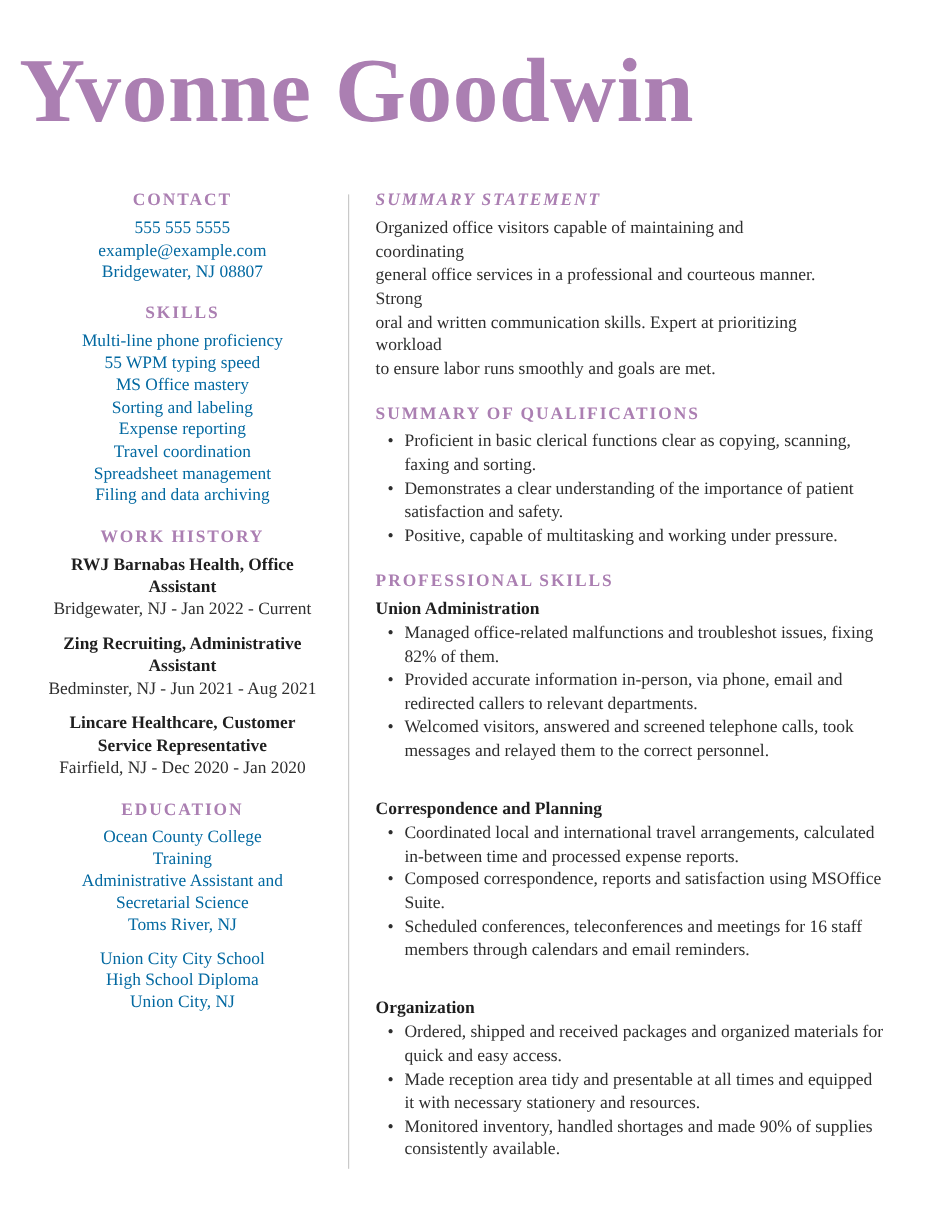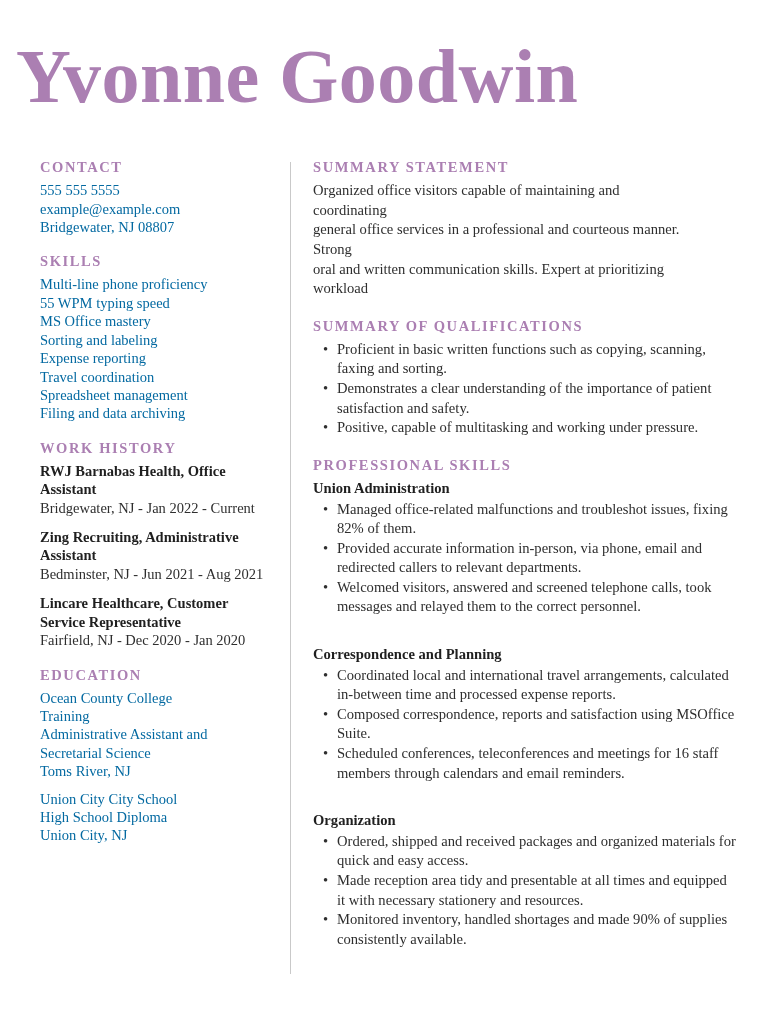--- a/index.html
+++ b/index.html
@@ -48,21 +48,21 @@
     left: 0;
     top: 158px;
     width: 784px;
   }
 
   .col-left {
     position: absolute;
     left: 40px;
     top: 0;
     width: 224px;
-    text-align: left;
+    text-align: center;
   }
 
   .divider {
     position: absolute;
     left: 290px;
     top: 4px;
     width: 1px;
     height: 812px;
     background: #c9c9c9;
   }
@@ -82,21 +82,21 @@
     font-weight: bold;
     letter-spacing: 1.6px;
     text-transform: uppercase;
     margin: 0 0 5px 0;
     line-height: 1.25;
   }
   .col-left .sec-head { margin-top: 16px; }
   .col-left .sec-head.first { margin-top: 0; }
 
   .col-right .sec-head { margin-top: 18px; }
-  .col-right .sec-head.first { margin-top: 0; }
+  .col-right .sec-head.first { margin-top: 0; font-style: italic; }
 
   
   .lc-line {
     font-size: 14.5px;
     line-height: 18.4px;
     color: #0369a1;
   }
   .lc-gap { height: 11px; }
   .lc-gap-sm { height: 9px; }
 
@@ -222,27 +222,28 @@
     <div class="col-right">
 
       <div class="sec-head first">SUMMARY STATEMENT</div>
       <div class="para">
         <span class="brk">Organized office visitors capable of maintaining and</span>
         <span class="brk">coordinating</span>
         <span class="brk">general office services in a professional and courteous manner.</span>
         <span class="brk">Strong</span>
         <span class="brk">oral and written communication skills. Expert at prioritizing</span>
         <span class="brk">workload</span>
+        <span class="brk">to ensure labor runs smoothly and goals are met.</span>
       </div>
 
       <div class="sec-head">SUMMARY OF QUALIFICATIONS</div>
       <ul class="bullets">
         <li>
           <span class="dot">•</span>
-          <span>Proficient in basic written functions such as copying, scanning, faxing and sorting.</span>
+          <span>Proficient in basic clerical functions clear as copying, scanning, faxing and sorting.</span>
         </li>
         <li>
           <span class="dot">•</span>
           <span>Demonstrates a clear understanding of the importance of patient satisfaction and safety.</span>
         </li>
         <li>
           <span class="dot">•</span>
           <span>Positive, capable of multitasking and working under pressure.</span>
         </li>
       </ul>

